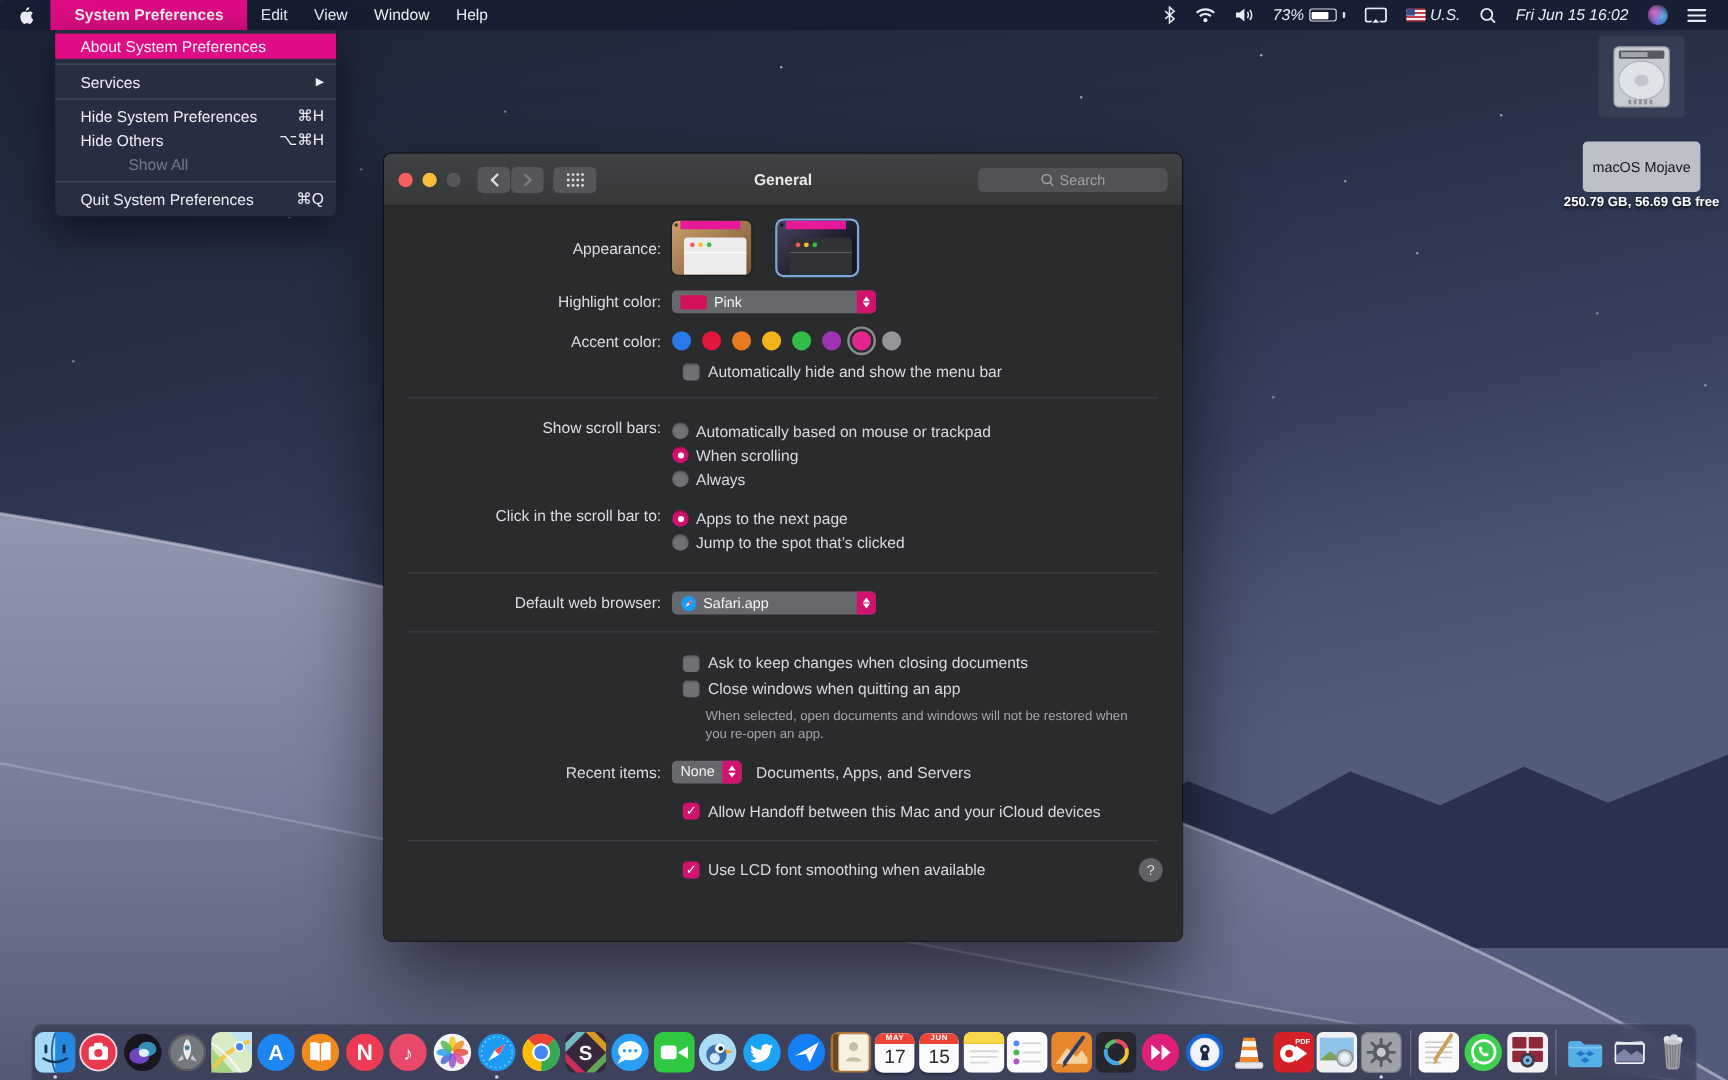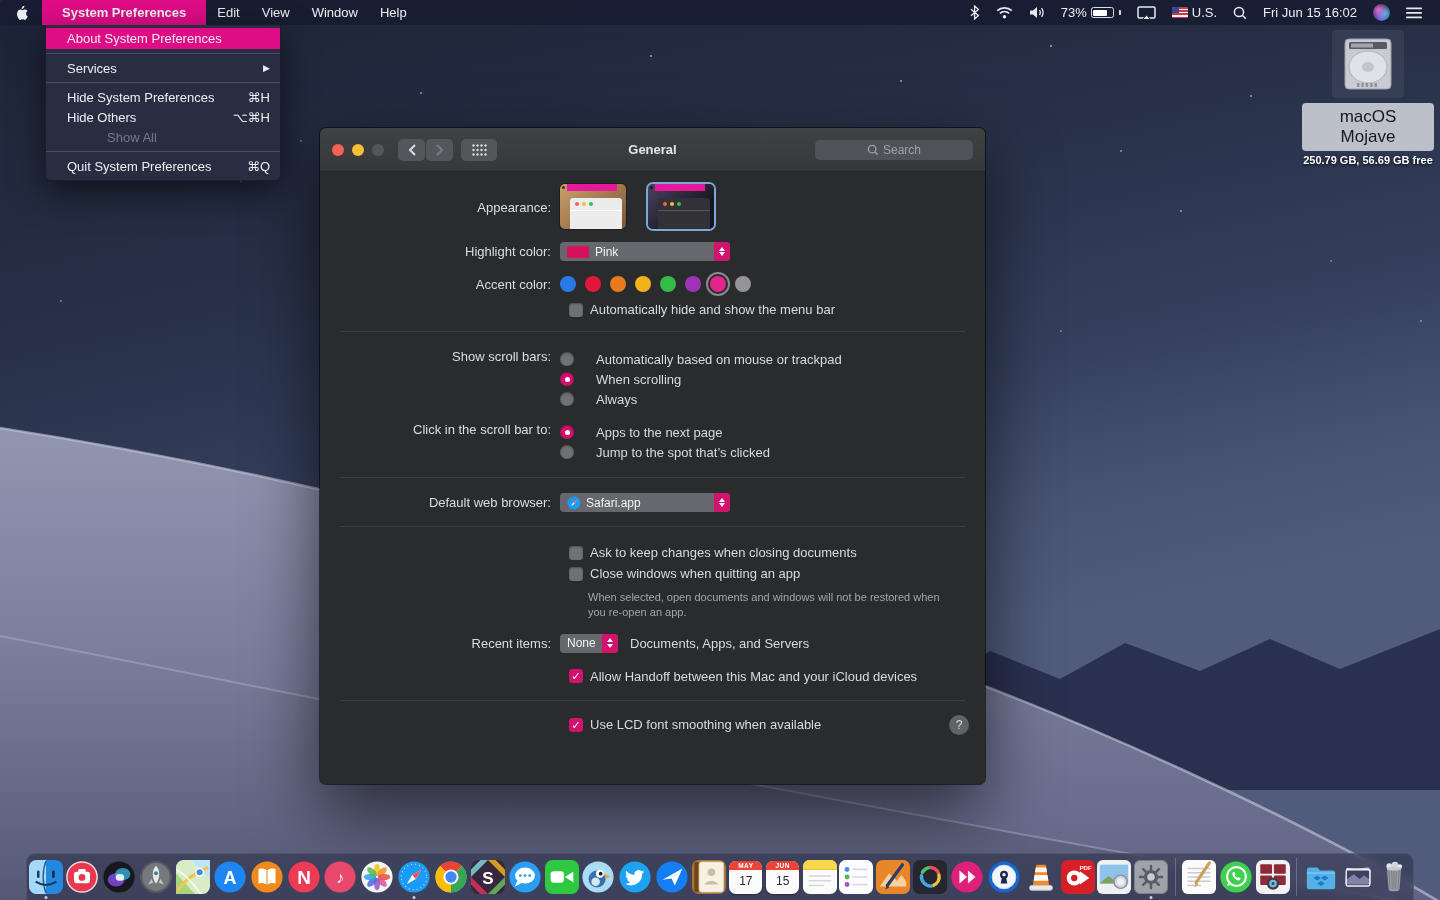--- a/index.html
+++ b/index.html
@@ -22,21 +22,21 @@
       1420px 320px rgba(255,255,255,.45),890px 260px rgba(255,255,255,.35),1060px 330px rgba(255,255,255,.4),
       300px 140px rgba(255,255,255,.35); }
 
   
   .menubar { position:absolute; top:0; left:0; right:0; height:25px; background:rgba(23,29,50,.92);
     display:flex; align-items:center; color:#eceef2; font-size:13px; z-index:50; }
   .mb-left { display:flex; align-items:center; height:100%; }
   .mb-apple { padding:0 14px 0 15px; display:flex; align-items:center; height:100%; }
   .mb-appname { font-weight:bold; padding:0 20px; height:100%; display:flex; align-items:center; background:#de0c85; }
   .mb-item { padding:0 11px; height:100%; display:flex; align-items:center; }
-  .mb-right { margin-left:auto; display:flex; align-items:flex-end; height:100%; padding-right:10px; }
+  .mb-right { margin-left:auto; display:flex; align-items:flex-end; height:100%; padding-right:10px;font-style:italic; }
   .st { display:flex; align-items:center; gap:4px; padding:0 8px; height:100%; }
   .bat-body { width:23px; height:11px; border:1px solid rgba(240,242,248,.9); border-radius:2.5px; position:relative; }
   .bat-fill { position:absolute; left:1.5px; top:1.5px; bottom:1.5px; width:14px; background:#fff; border-radius:1px; }
   .bat-nub { width:2px; height:5px; background:rgba(240,242,248,.9); border-radius:0 1px 1px 0; margin-left:1px; }
   .flag { width:16px; height:11px; position:relative; border-radius:1px; overflow:hidden;
     background:repeating-linear-gradient(180deg,#c43c46 0 1.6px,#eef0f2 1.6px 3.2px); }
   .flag::after { content:''; position:absolute; top:0; left:0; width:7px; height:6px; background:#3a4a8c; }
   .siri-orb { width:17px; height:17px; border-radius:50%;
     background:radial-gradient(circle at 32% 35%,#e06bd0,rgba(224,107,208,0) 60%),
                radial-gradient(circle at 72% 55%,#4ab8e8,rgba(74,184,232,0) 65%),
@@ -51,22 +51,22 @@
   .mi .sc { margin-left:18px; color:#eceef2; }
   .mi.hl { background:#de0c85; height:21px; }
   .mi.dis { color:rgba(236,238,242,.38);margin-left:40px; }
   .mi .sub { font-size:9px; margin-left:18px; }
   .msep { height:1px; background:rgba(255,255,255,.16); margin:4px 0; }
 
   
   .dicon { position:absolute; left:1302px; top:30px; width:132px; text-align:center; z-index:5; }
   .di-imgwrap { width:72px; height:68px; margin:0 auto; background:rgba(66,72,94,.55); border-radius:4px;
     display:flex; align-items:center; justify-content:center; }
-  .di-label { display:inline-block; background:rgba(201,204,211,.92); color:#17181d; font-size:17px;
-    border-radius:4px; padding:4px 8px; margin-top:5px; }
+  .di-label { display:inline-block; background:rgba(201,204,211,.92); color:#17181d; font-size:12px;
+    border-radius:4px; padding:14px 8px; margin-top:20px; }
   .di-info { color:#fff; font-size:11px; font-weight:bold; margin-top:3px; text-shadow:0 1px 3px rgba(0,0,0,.9); }
 
   
   .window { position:absolute; left:320px; top:128px; width:665px; height:656px; border-radius:6px;
     background:#2a2b2d; box-shadow:0 28px 70px rgba(0,0,0,.6), 0 0 0 1px rgba(0,0,0,.55); z-index:10;
     color:#d9dade; font-size:13px; overflow:hidden; }
   .titlebar { height:44px; background:linear-gradient(#404144,#373839); border-bottom:1px solid #242527;
     display:flex; align-items:center; position:relative; padding:0 12px; }
   .tl { display:flex; gap:8px; margin-right:14px; }
   .tl span { width:12px; height:12px; border-radius:50%; display:block; }
@@ -103,21 +103,21 @@
   .select { display:flex; align-items:center; width:170px; height:19px; background:#66686d; border-radius:4px;
     position:relative; font-size:12px; color:#f2f3f5; padding-left:7px; padding-right:18px; }
   .select.small { width:58px; }
   .stepper { position:absolute; right:0; top:0; bottom:0; width:16px; background:#d2136e; border-radius:0 4px 4px 0;
     display:flex; flex-direction:column; align-items:center; justify-content:center; gap:1.5px; }
   .stepper i { display:block; width:0; height:0; border-left:3.5px solid transparent; border-right:3.5px solid transparent; }
   .stepper .up { border-bottom:4px solid #fff; }
   .stepper .dn { border-top:4px solid #fff; }
   .swatch { width:22px; height:12px; border-radius:2px; margin-right:6px; flex:none; }
   .divider { height:1px; background:#3e3f42; margin:0 20px; }
-  .opts .opt { display:flex; align-items:center; gap:22px; height:20px; }
+  .opts .opt { display:flex; align-items:center; gap:6px; height:20px; }
   .radio { width:14px; height:14px; border-radius:50%; background:#707176; box-shadow:inset 0 1px 2px rgba(0,0,0,.35); flex:none; }
   .radio.on { background:#d2136e; }
   .radio.on::after { content:''; display:block; width:5px; height:5px; border-radius:50%; background:#fff; margin:4.5px auto 0; }
   .check-row { display:flex; align-items:center; gap:7px; margin-left:249px; height:17px; }
   .cb { width:14px; height:14px; border-radius:3.5px; background:#707176; box-shadow:inset 0 1px 2px rgba(0,0,0,.3);
     color:#fff; font-size:11px; line-height:14px; text-align:center; flex:none; }
   .cb.on { background:#d2136e; box-shadow:none; }
   .note { margin-left:268px; width:352px; color:#a4a5a8; font-size:11px; line-height:1.35; }
   .suffix { margin-left:12px; }
   .helpbtn { margin-left:auto; margin-right:16px; width:20px; height:20px; border-radius:50%; background:#616267;
@@ -126,21 +126,21 @@
   
   .dock { position:absolute; left:26px; right:26px; bottom:0; height:47px; z-index:40;
     background:rgba(42,46,70,.55); border:1px solid rgba(255,255,255,.09); border-bottom:none;
     border-radius:9px 9px 0 0; display:flex; align-items:center; justify-content:center; backdrop-filter:blur(6px); }
   .dock-item { width:37px; height:44px; position:relative; display:flex; align-items:center; justify-content:center; }
   .dock-item.running::after { content:''; position:absolute; bottom:0px; left:50%; transform:translateX(-50%);
     width:3px; height:3px; border-radius:50%; background:rgba(236,238,245,.85); }
   .dock-sep { width:1px; height:38px; background:rgba(255,255,255,.22); margin:0 5px; flex:none; }
   .cal { width:33px; height:33px; background:#fbfbfd; border-radius:7px; overflow:hidden; box-shadow:0 1px 2px rgba(0,0,0,.3); }
   .cal .m { display:block; background:#ec4336; color:#fff; font-size:6.5px; text-align:center; height:9px; line-height:9px; font-weight:bold; letter-spacing:.5px; }
-  .cal .d { display:block; text-align:center; font-size:12px; color:#2b2b2e; line-height:23px; }
+  .cal .d { display:block; text-align:center; font-size:16px; color:#2b2b2e; line-height:23px; }
 </style>
 </head>
 <body>
 
 <div class="wallpaper">
   <div class="stars"></div>
   <svg viewBox="0 0 1440 900" preserveAspectRatio="none">
     <defs>
       <linearGradient id="duneg" x1="0" y1="0" x2="0" y2="1">
         <stop offset="0" stop-color="#9296b0"></stop>

